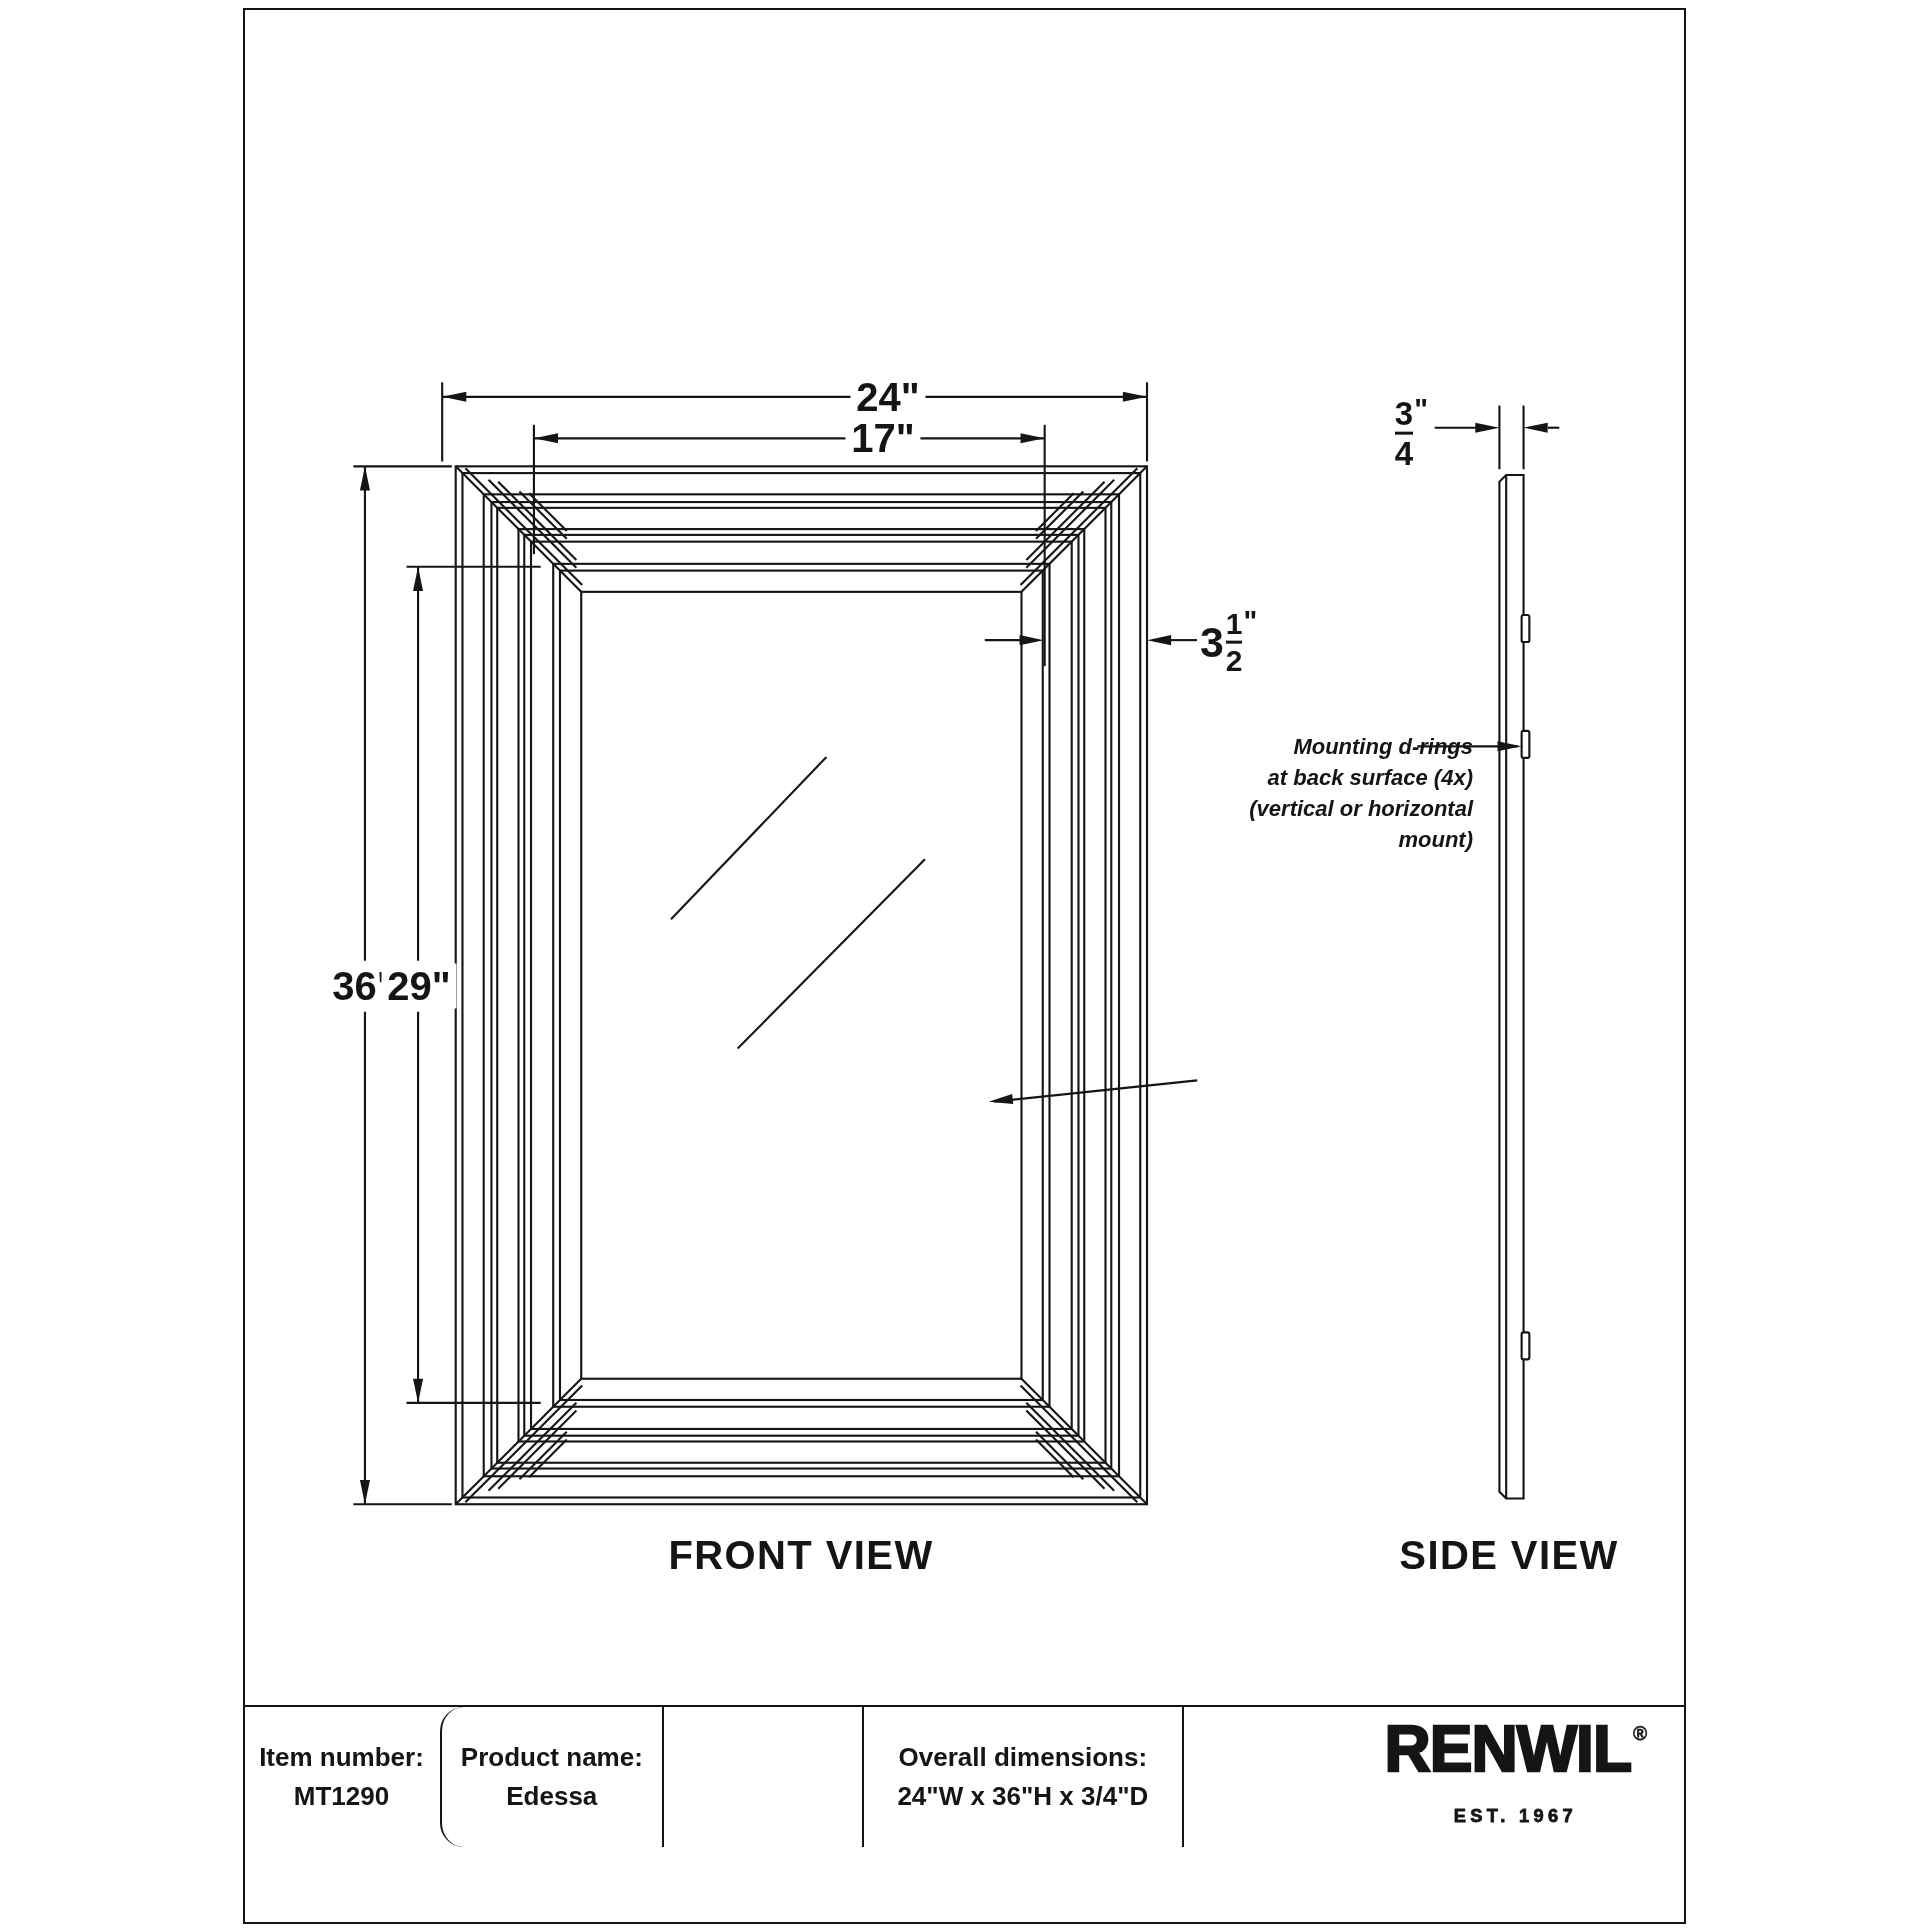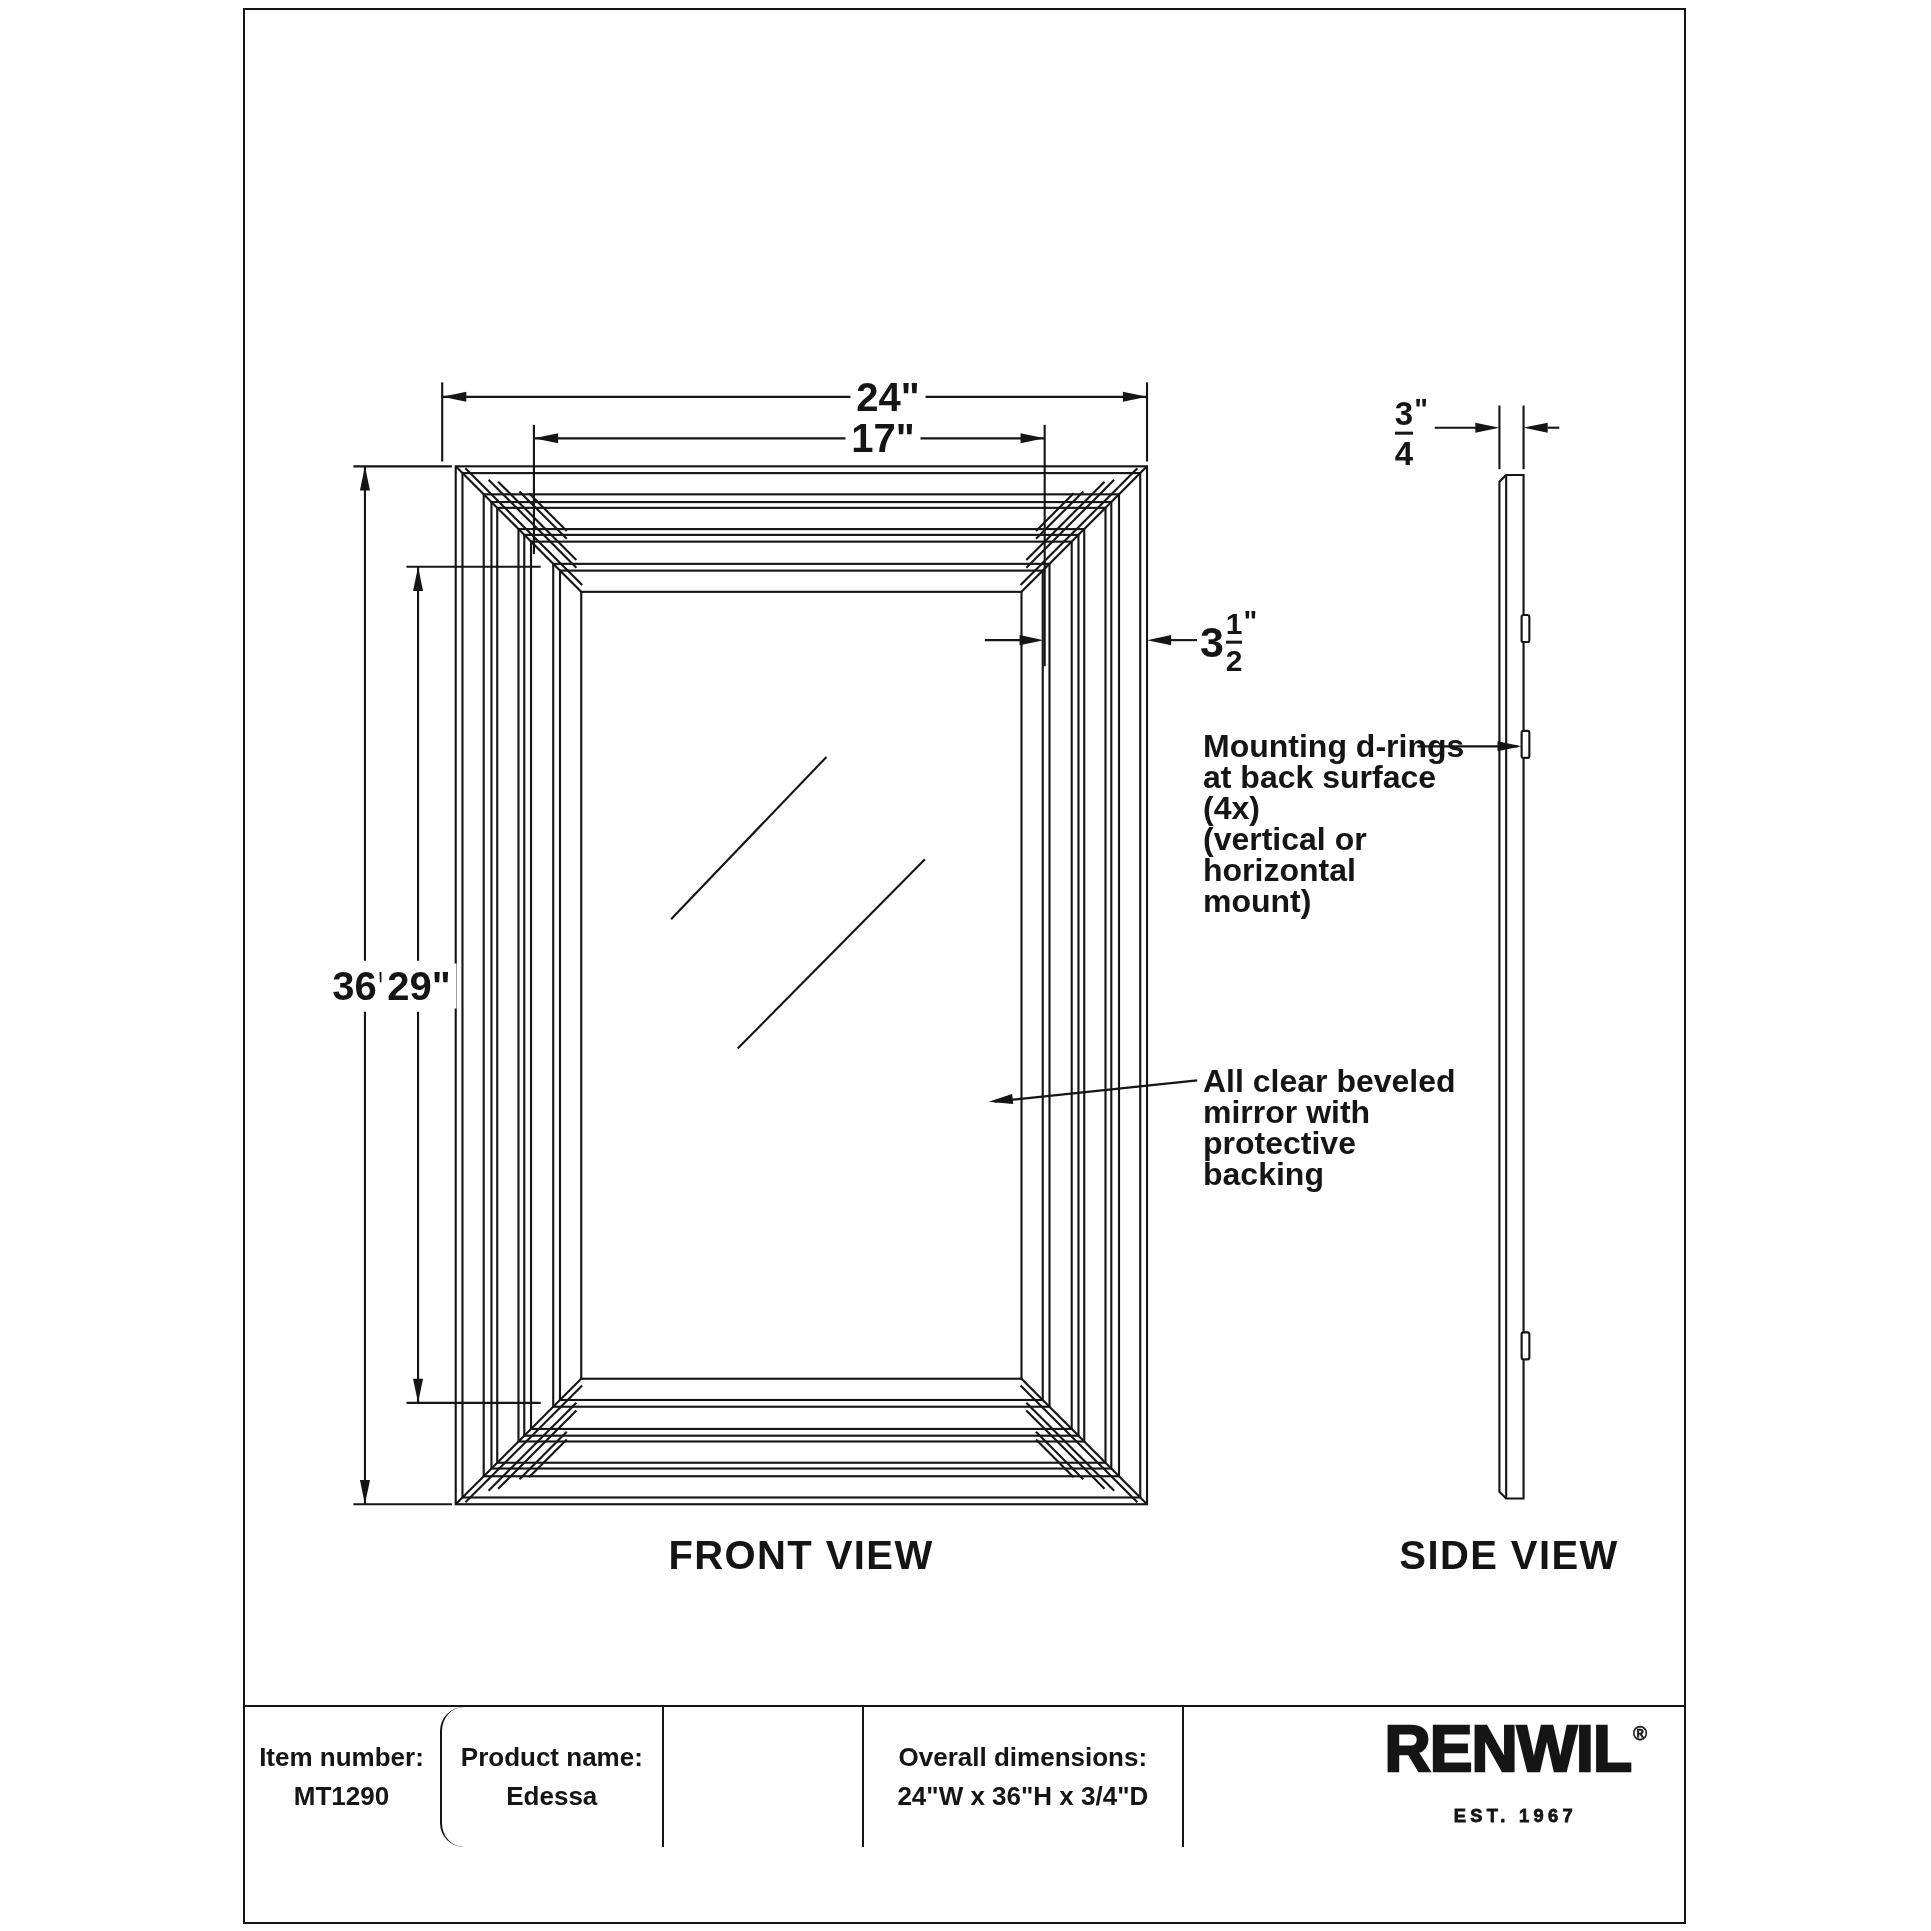--- a/index.html
+++ b/index.html
@@ -3,21 +3,21 @@
 <meta charset="utf-8">
 <style>
   html,body{margin:0;padding:0;background:#fff;}
   *{box-sizing:border-box;font-family:"Liberation Sans",sans-serif;}
   .canvas{position:relative;width:1931px;height:1931px;background:#fff;color:#151515;overflow:hidden;}
   .page-border{position:absolute;left:243px;top:7.7px;width:1443px;height:1916px;border:2.9px solid #151515;}
   #drawing{position:absolute;left:0;top:0;}
   .txt{position:absolute;font-weight:bold;color:#151515;}
   .dim{font-size:40px;transform:translate(-50%,-50%);white-space:nowrap;background:#fff;padding:0 5.8px;}
   .viewlabel{font-size:40px;letter-spacing:1.4px;transform:translateX(-50%);white-space:nowrap;}
-  .note{font-size:32px;line-height:31px;white-space:pre-line;text-align:left;}
+  .note{font-size:22px;line-height:31px;white-space:pre-line;text-align:right;font-style:italic;}
   .fracwrap{position:absolute;display:flex;align-items:center;transform:translateY(-50%);background:#fff;padding:0 2.9px;}
   .whole{font-size:43px;font-weight:bold;line-height:1;}
   .vfrac{display:flex;flex-direction:column;align-items:center;font-size:30px;font-weight:bold;line-height:1;margin-left:1.9px;}
   .vfrac .bar{display:block;height:2.9px;background:#151515;width:100%;margin:1.9px 0;}
   .vfrac.f34{font-size:33px;}
   .prime{font-size:29px;font-weight:bold;align-self:flex-start;margin-top:-3.9px;margin-left:1px;}
   .spec-table{position:absolute;left:243px;top:1705px;width:1443px;height:142px;border-top:2.9px solid #151515;display:flex;justify-content:space-between;}
   .cell{border-left:2.9px solid #151515;height:100%;display:flex;flex-direction:column;align-items:center;justify-content:center;font-size:26px;font-weight:bold;line-height:39px;text-align:center;}
   .cell:first-child{border-left:none;}
   .c1{width:199px;} .c2{width:224px;border-radius:24px;} .c3{width:166px;} .c4{width:323px;margin-left:36px;} .c5{width:509px;padding-left:48px;}
@@ -137,23 +137,20 @@
       <span class="bar"></span>
       <span>4</span>
     </span>
     <span class="prime">"</span>
   </div>
 
   <div class="txt note" style="left:1203px;top:731px;width:270px">Mounting d-rings
 at back surface (4x)
 (vertical or horizontal
 mount)</div>
-  <div class="txt note" style="left:1203px;top:1066px;width:270px">All clear beveled
-mirror with protective
-backing</div>
 
   <div class="txt viewlabel" style="left:801px;top:1533px">FRONT VIEW</div>
   <div class="txt viewlabel" style="left:1509px;top:1533px">SIDE VIEW</div>
 
   <div class="spec-table">
     <div class="cell c1">
       <span>Item number:</span>
       <span>MT1290</span>
     </div>
     <div class="cell c2">

